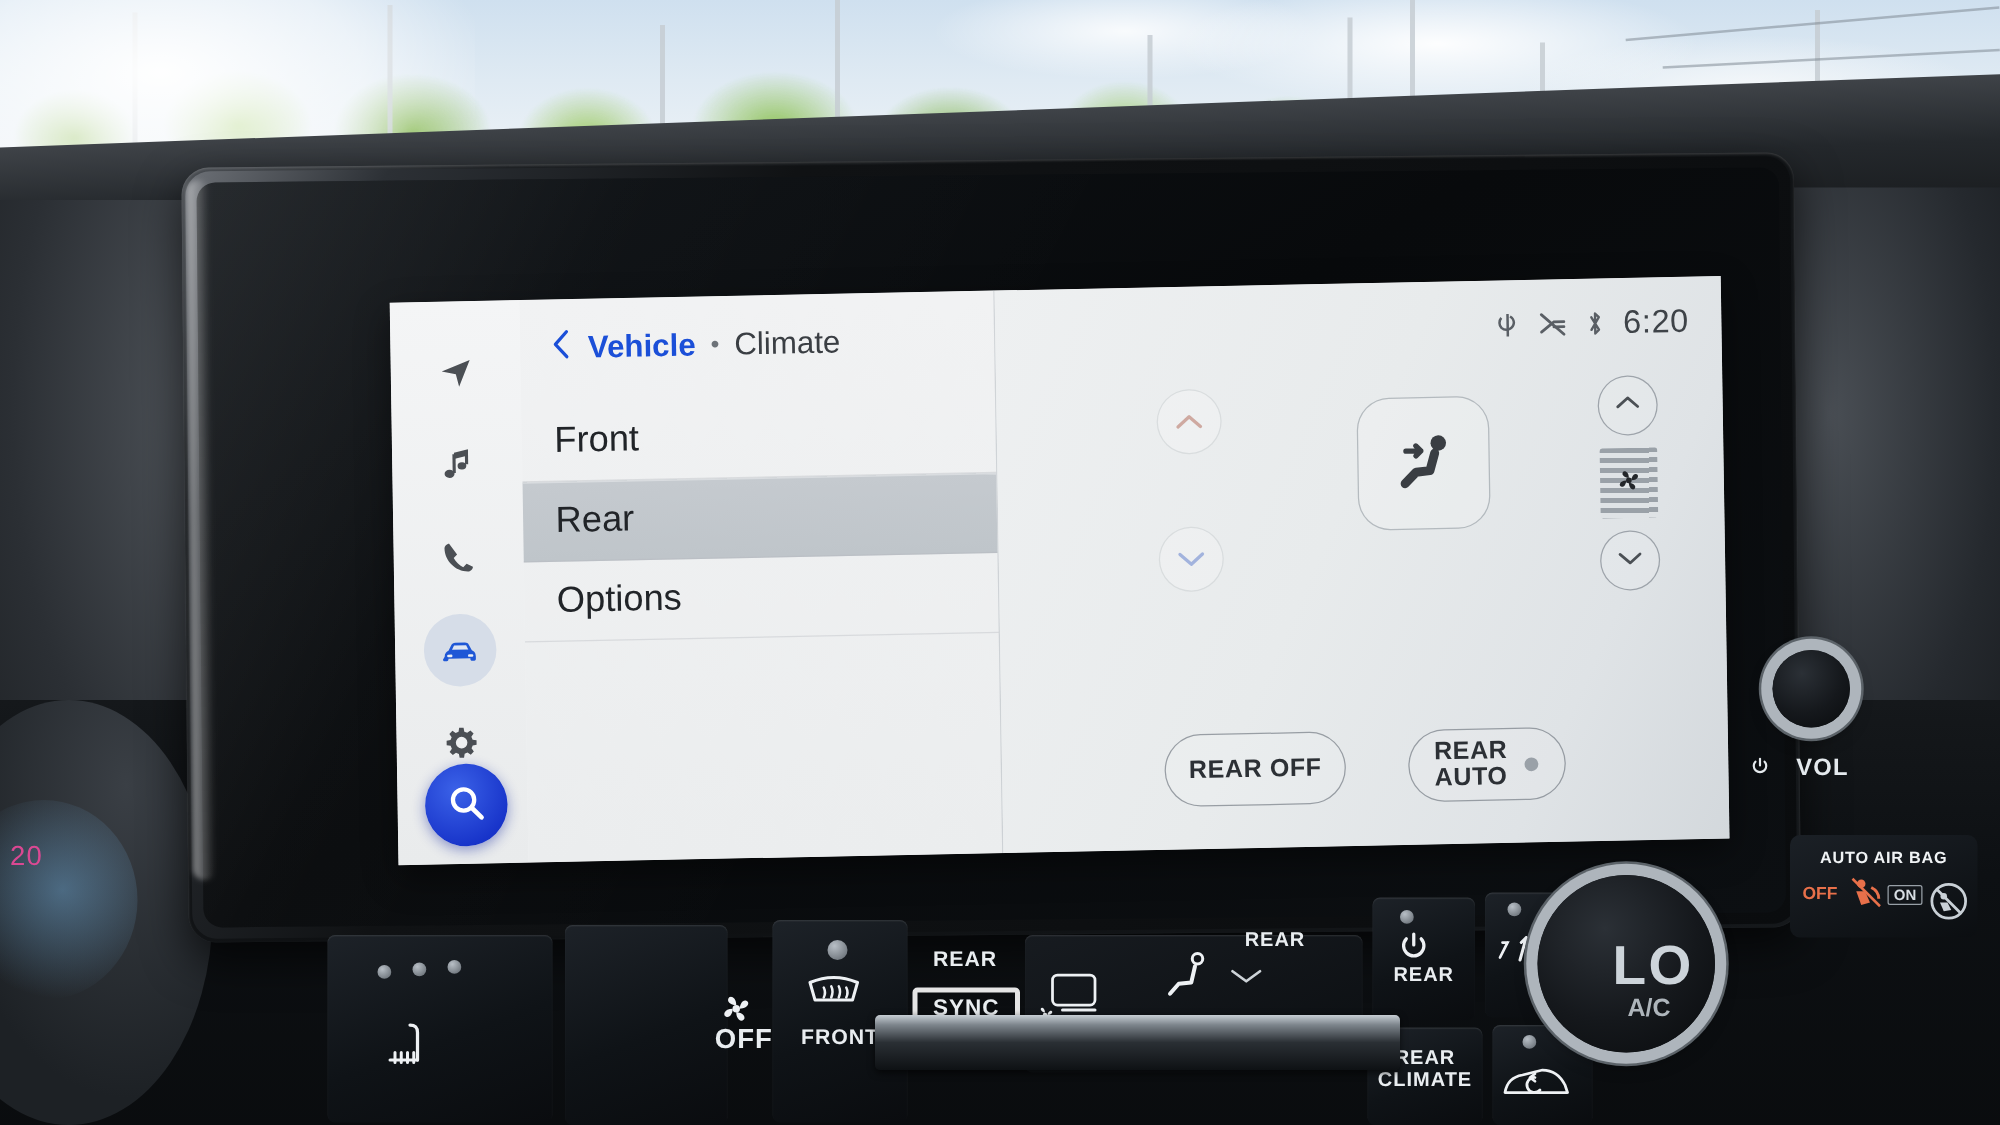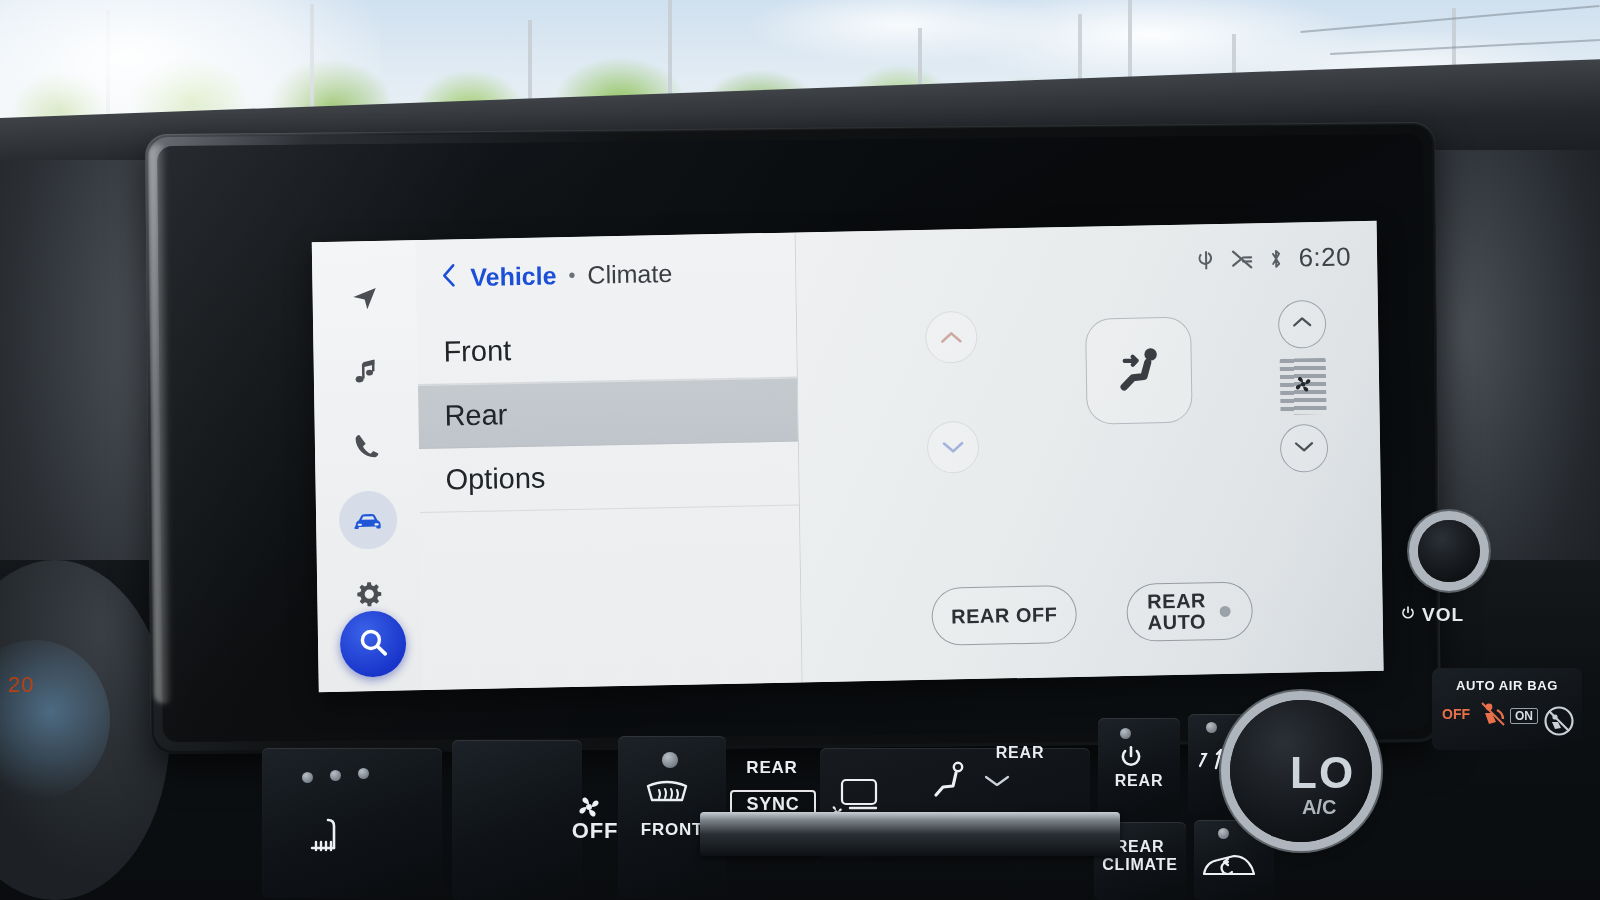--- a/index.html
+++ b/index.html
@@ -97,21 +97,21 @@
     position: absolute; left: -60px; top: 560px; width: 230px; height: 340px;
     background: radial-gradient(ellipse at 70% 20%, #3a3f45, #1d2125 65%);
     border-radius: 50%;
   }
   .cluster-glow {
     position: absolute; left: -40px; top: 640px; width: 150px; height: 160px;
     background: radial-gradient(ellipse at 60% 45%, rgba(120,185,235,.42), rgba(40,90,140,0) 70%);
     border-radius: 50%;
   }
   .cluster-text {
-    position: absolute; left: 8px; top: 672px; color: #c2410c;
+    position: absolute; left: 8px; top: 672px; color: #ec4899;
     font-size: 22px; letter-spacing: 1px; opacity: .9;
   }
 
   
   .bezel {
     position: absolute; left: 148px; top: 128px; width: 1290px; height: 620px;
     background: linear-gradient(135deg, #4a4e53 0%, #1b1e21 14%, #0d0f11 40%, #15181b 100%);
     border-radius: 22px;
     transform: rotate(-0.55deg);
     box-shadow: 0 14px 36px rgba(0,0,0,.65), inset 0 1px 2px rgba(255,255,255,.18);
@@ -570,21 +570,21 @@
     <div class="btn-led" style="left:662px; top:52px; width:16px; height:16px;"></div>
     <div style="position:absolute; left:642px; top:78px;">
       <svg width="50" height="38" viewBox="0 0 50 38">
         <path d="M6 8 Q25 0 44 8 L40 22 H10 Z" fill="none" stroke="#eef1f4" stroke-width="2.4" stroke-linejoin="round"></path>
         <path d="M17 12 q2 4 0 8 M23 11 q2 4 0 9 M29 11 q2 4 0 9 M35 12 q2 4 0 8" stroke="#eef1f4" stroke-width="2" fill="none" stroke-linecap="round"></path>
       </svg>
     </div>
     <div class="btn-label" style="left:624px; top:120px; width:96px; font-size:17px;">FRONT</div>
 
     <div class="btn-label" style="left:732px; top:58px; width:80px; font-size:17px;">REAR</div>
-    <div class="btn-label" style="left:730px; top:90px; width:86px; font-size:18px; border:2px solid #e5e5e5; border-radius:4px; padding:2px 0;">SYNC</div>
+    <div class="btn-label" style="left:730px; top:90px; width:86px; font-size:18px; border:4px solid #e5e5e5; border-radius:4px; padding:2px 0;">SYNC</div>
 
     <div class="hvac-plate" style="left:820px; top:48px; width:270px; height:110px; background:linear-gradient(160deg,#171b20,#0b0e11);"></div>
     <div style="position:absolute; left:828px; top:74px;">
       <svg width="60" height="48" viewBox="0 0 60 48">
         <rect x="14" y="6" width="34" height="24" rx="4" fill="none" stroke="#eef1f4" stroke-width="2.2"></rect>
         <path d="M22 34 h26 M22 40 h26" stroke="#eef1f4" stroke-width="2.4" stroke-linecap="round"></path>
         <circle cx="8" cy="38" r="1.8" fill="#eef1f4"></circle>
         <path d="M8 36 C8 32 5 31.4 4.6 33 C4.4 34.4 6.4 36 8 36Z M10 38 C14 38 14.6 35 13 34.6 C11.6 34.4 10 36.4 10 38Z M8 40 C8 44 11 44.6 11.4 43 C11.6 41.6 9.6 40 8 40Z M6 38 C2 38 1.4 41 3 41.4 C4.4 41.6 6 39.6 6 38Z" fill="#eef1f4"></path>
       </svg>
     </div>
@@ -634,21 +634,21 @@
         <path d="M30 13 l-4 3 4 3" fill="none" stroke="#eef1f4" stroke-width="2.2" stroke-linecap="round" stroke-linejoin="round"></path>
       </svg>
     </div>
 
     <div class="vent-strip" style="left:700px; top:112px;"></div>
   </div>
 
   <div class="knob" style="left:1418px; top:520px; width:62px; height:62px;">
     <div class="knob-ring"></div>
   </div>
-  <div style="position:absolute; left:1400px; top:604px; display:flex; align-items:center; gap:6px;">
+  <div style="position:absolute; left:1400px; top:604px; display:flex; align-items:center; gap:21px;">
     <span>
       <svg width="16" height="16" viewBox="0 0 24 24">
         <path d="M12 3 v8" stroke="#e4e9ed" stroke-width="2.6" stroke-linecap="round"></path>
         <path d="M6.5 6.5 a7.5 7.5 0 1 0 11 0" fill="none" stroke="#e4e9ed" stroke-width="2.6" stroke-linecap="round"></path>
       </svg>
     </span>
     <span style="color:#e4e9ed; font-size:19px; font-weight:700; letter-spacing:1px;">VOL</span>
   </div>
 
   <div class="knob" style="left:1230px; top:700px; width:142px; height:142px;">

